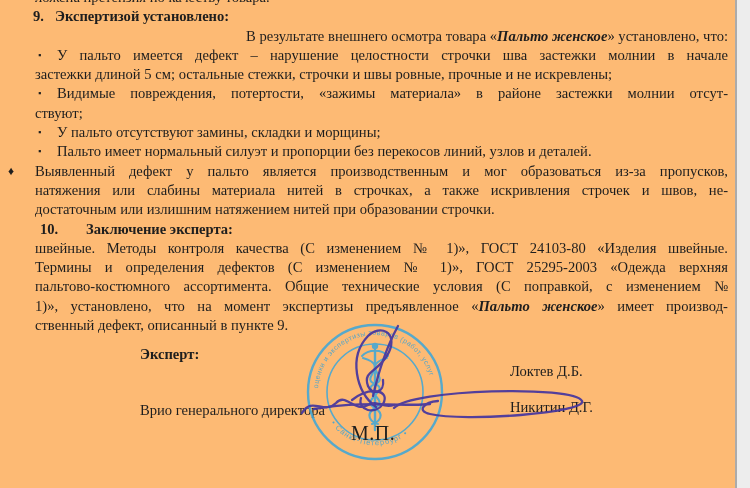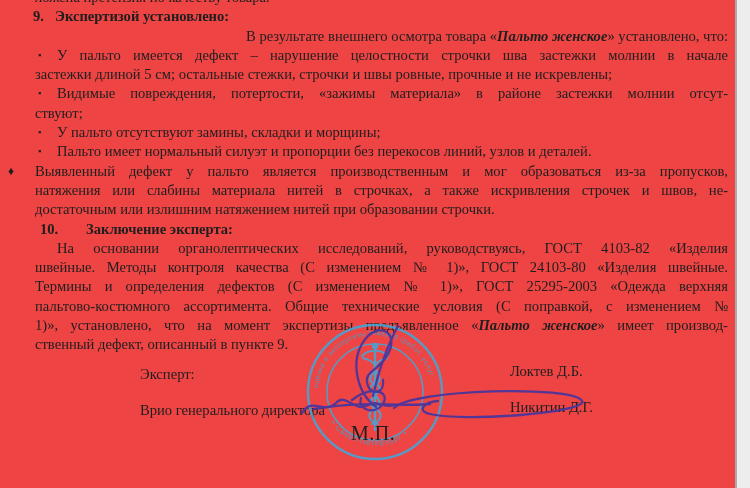--- a/index.html
+++ b/index.html
@@ -1,37 +1,37 @@
 <!DOCTYPE html>
 <html><head>
 <meta charset="utf-8">
 <style>
   html,body{margin:0;padding:0;background:#fff;}
   .doc{
     position:relative;width:750px;height:488px;overflow:hidden;
-    background:#ef4444;
+    background:#fdba74;
     font-family:"Liberation Serif","DejaVu Serif",serif;
     color:#1e1e1e;font-size:14.6px;
   }
   .edge-strip{position:absolute;right:0;top:0;width:13px;height:488px;background:#ededed;}
   .edge-line{position:absolute;left:735px;top:0;width:2px;height:488px;background:#ababab;}
   .col{position:absolute;left:35px;top:-12px;width:693px;}
   .ln{line-height:19.3px;height:19.3px;text-align:left;white-space:nowrap;}
   .ln.j{text-align:justify;text-align-last:justify;white-space:normal;}
   .ln.ind{padding-left:22px;text-align:right;}
   .ln.h{font-weight:bold;}
   .hnum9{display:inline-block;margin-left:-2px;width:22px;}
   .hnum10{display:inline-block;margin-left:5px;width:46px;}
   .bl{position:relative;padding-left:22px;}
   .blt{position:absolute;left:3px;top:0;font-size:9px;line-height:19.3px;}
   .dl{position:relative;}
   .dmd{position:absolute;left:-27px;top:0;font-size:12px;line-height:19.3px;}
   .prod{font-weight:bold;font-style:italic;}
   .abs{position:absolute;white-space:nowrap;}
-  .sig-label1{left:140px;top:366px;}
+  .sig-label1{left:140px;top:346px;font-weight:bold;}
   .sig-name1{left:510px;top:363px;}
   .sig-label2{left:140px;top:402px;}
   .sig-name2{left:510px;top:399px;}
   .mp{left:351px;top:422px;z-index:5;font-size:20px;letter-spacing:.5px;}
   .footnote{left:113px;top:472px;margin-top:44px;}
   .stamp-svg{position:absolute;left:296px;top:320px;z-index:3;opacity:.88;}
   .sign-svg{position:absolute;left:278px;top:312px;z-index:6;opacity:.92;}
   .stamp-ring{fill:none;stroke:#41a7d7;}
   .stamp-ink{stroke:#41a7d7;fill:none;stroke-linecap:round;}
   .ring-text{fill:#3fa3d4;font-family:"Liberation Sans",sans-serif;font-size:7px;letter-spacing:.5px;}
@@ -76,21 +76,20 @@
     <div class="ln j dl">
       <span class="dmd">♦</span><span>Выявленный дефект у пальто является производственным и мог образоваться из-за пропусков,</span>
     </div>
     <div class="ln j">натяжения или слабины материала нитей в строчках, а также искривления строчек и швов, не-</div>
     <div class="ln">достаточным или излишним натяжением нитей при образовании строчки.</div>
 
     <div class="ln h">
       <span class="hnum10">10.</span><span>Заключение эксперта:</span>
     </div>
 
-    <div class="ln j ind">На основании органолептических исследований, руководствуясь, ГОСТ 4103-82 «Изделия</div>
     <div class="ln j">швейные. Методы контроля качества (С изменением № 1)», ГОСТ 24103-80 «Изделия швейные.</div>
     <div class="ln j">Термины и определения дефектов (С изменением № 1)», ГОСТ 25295-2003 «Одежда верхняя</div>
     <div class="ln j">пальтово-костюмного ассортимента. Общие технические условия (С поправкой, с изменением №</div>
     <div class="ln j">
       <span>1)», установлено, что на момент экспертизы предъявленное «</span><span class="prod">Пальто женское</span><span>» имеет производ-</span>
     </div>
     <div class="ln">ственный дефект, описанный в пункте 9.</div>
   </div>
 
   <svg class="stamp-svg" width="158" height="148" viewBox="0 0 158 148">

